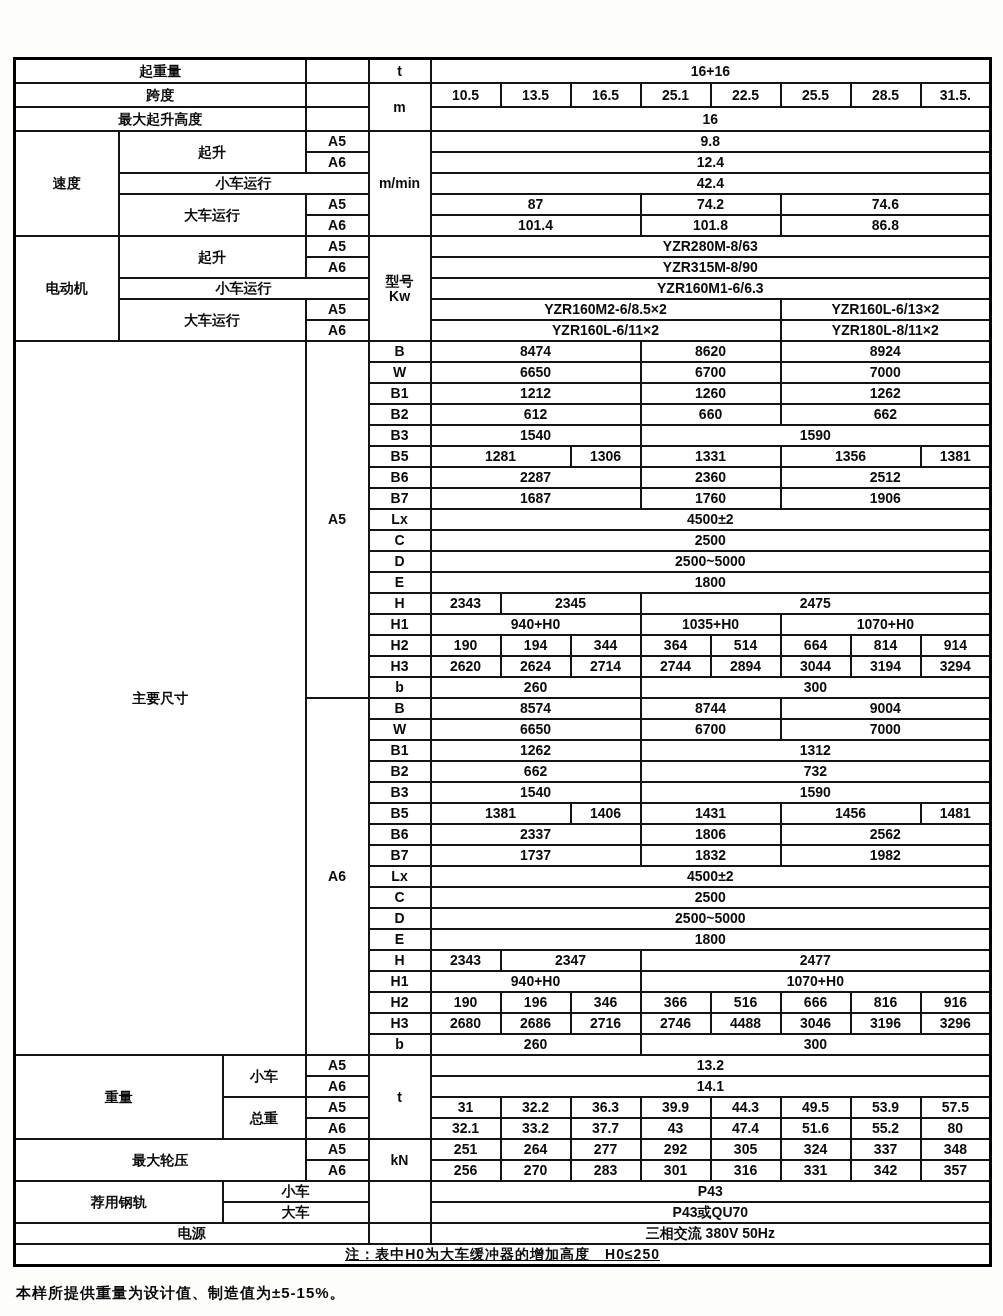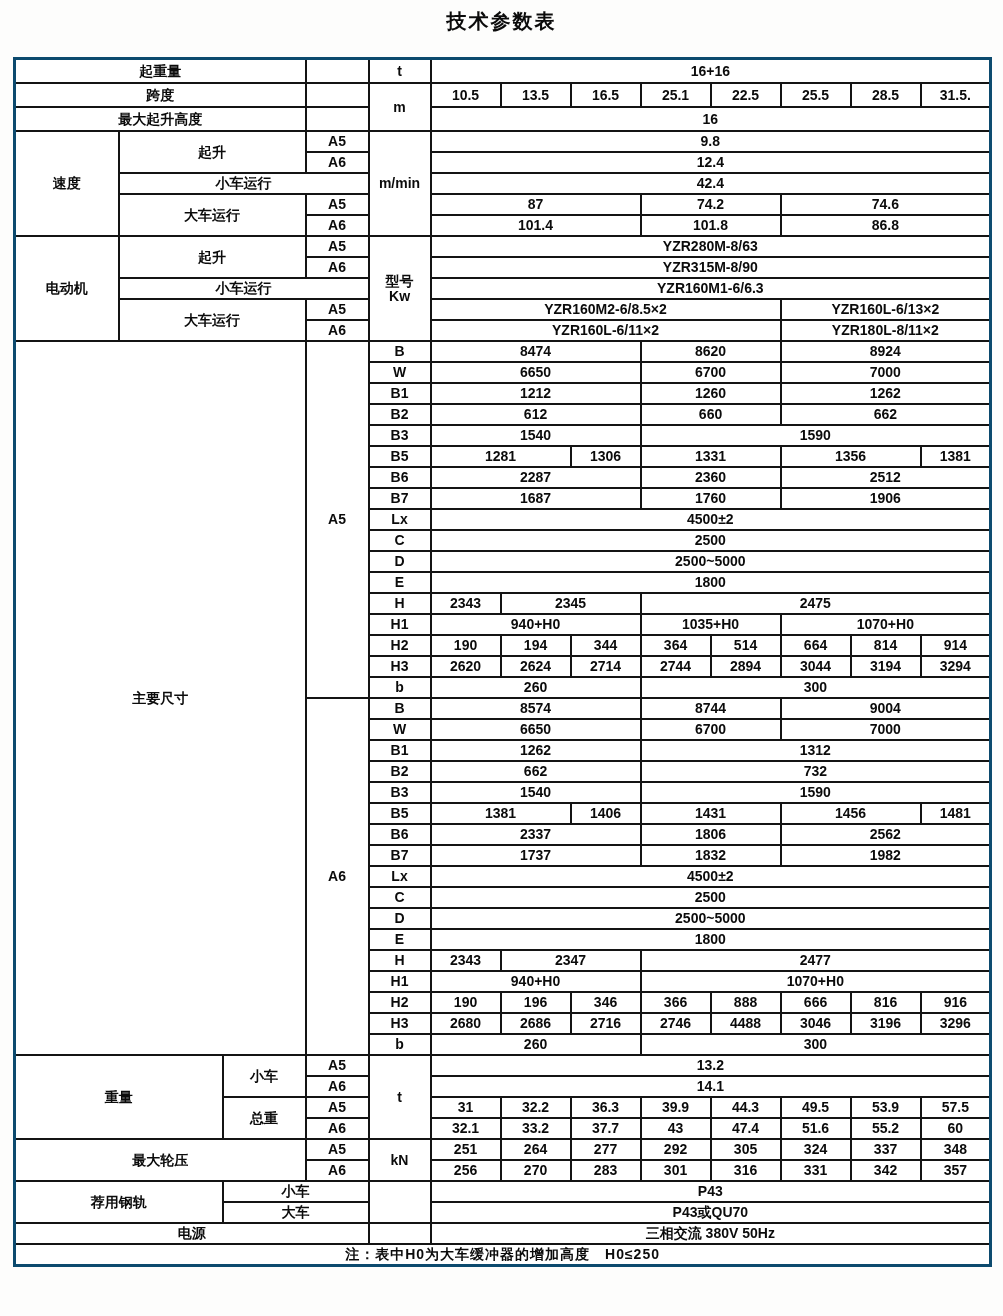--- a/index.html
+++ b/index.html
@@ -14,46 +14,45 @@
   .title{
     position:absolute;top:8px;left:0;width:100%;
     text-align:center;font-size:20px;font-weight:bold;letter-spacing:2px;
   }
   table.spec{
     position:absolute;left:13px;top:57px;
     width:978px;
     border-collapse:collapse;
     table-layout:fixed;
     background:#fff;
-    border:3px solid #0c4a6e;
+    border:3px solid #000000;
   }
   table.spec td{
     border:2px solid #141414;
     text-align:center;
     vertical-align:middle;
     font-size:14px;
     font-weight:bold;
     padding:0 2px;
     height:19px;
     line-height:1.05;
     white-space:pre-line;
     overflow:hidden;
   }
   table.spec tr:nth-child(-n+3) td{height:22px;}
-  table.spec td.note{letter-spacing:1px;}
+  table.spec td.note{letter-spacing:1px;text-decoration:underline;}
   .footnote{
     position:absolute;left:16px;top:1284px;
     font-size:15px;font-weight:bold;letter-spacing:1px;
   }
 </style>
 </head>
 <body>
 
 <div class="page">
-  <div class="title">技术参数表</div>
 
   <table class="spec">
     <colgroup>
         <col style="width: 104px;">
         <col style="width: 104px;">
         <col style="width: 83px;">
         <col style="width: 63px;">
         <col style="width: 62px;">
         <col style="width: 70px;">
         <col style="width: 70px;">
@@ -324,21 +323,21 @@
           <td>H1</td>
           <td colspan="3">940+H0</td>
           <td colspan="5">1070+H0</td>
         </tr>
         <tr>
           <td>H2</td>
           <td>190</td>
           <td>196</td>
           <td>346</td>
           <td>366</td>
-          <td>888</td>
+          <td>516</td>
           <td>666</td>
           <td>816</td>
           <td>916</td>
         </tr>
         <tr>
           <td>H3</td>
           <td>2680</td>
           <td>2686</td>
           <td>2716</td>
           <td>2746</td>
@@ -377,21 +376,21 @@
         </tr>
         <tr>
           <td>A6</td>
           <td>32.1</td>
           <td>33.2</td>
           <td>37.7</td>
           <td>43</td>
           <td>47.4</td>
           <td>51.6</td>
           <td>55.2</td>
-          <td>60</td>
+          <td>80</td>
         </tr>
         <tr>
           <td colspan="3" rowspan="2">最大轮压</td>
           <td>A5</td>
           <td rowspan="2">kN</td>
           <td>251</td>
           <td>264</td>
           <td>277</td>
           <td>292</td>
           <td>305</td>
@@ -424,13 +423,14 @@
           <td colspan="4">电源</td>
           <td></td>
           <td colspan="8">三相交流 380V 50Hz</td>
         </tr>
         <tr>
           <td colspan="13" class="note">注：表中H0为大车缓冲器的增加高度　H0≤250</td>
         </tr>
       </tbody>
   </table>
 
+  <div class="footnote">本样所提供重量为设计值、制造值为±5-15%。</div>
 </div>
 
 </body></html>

